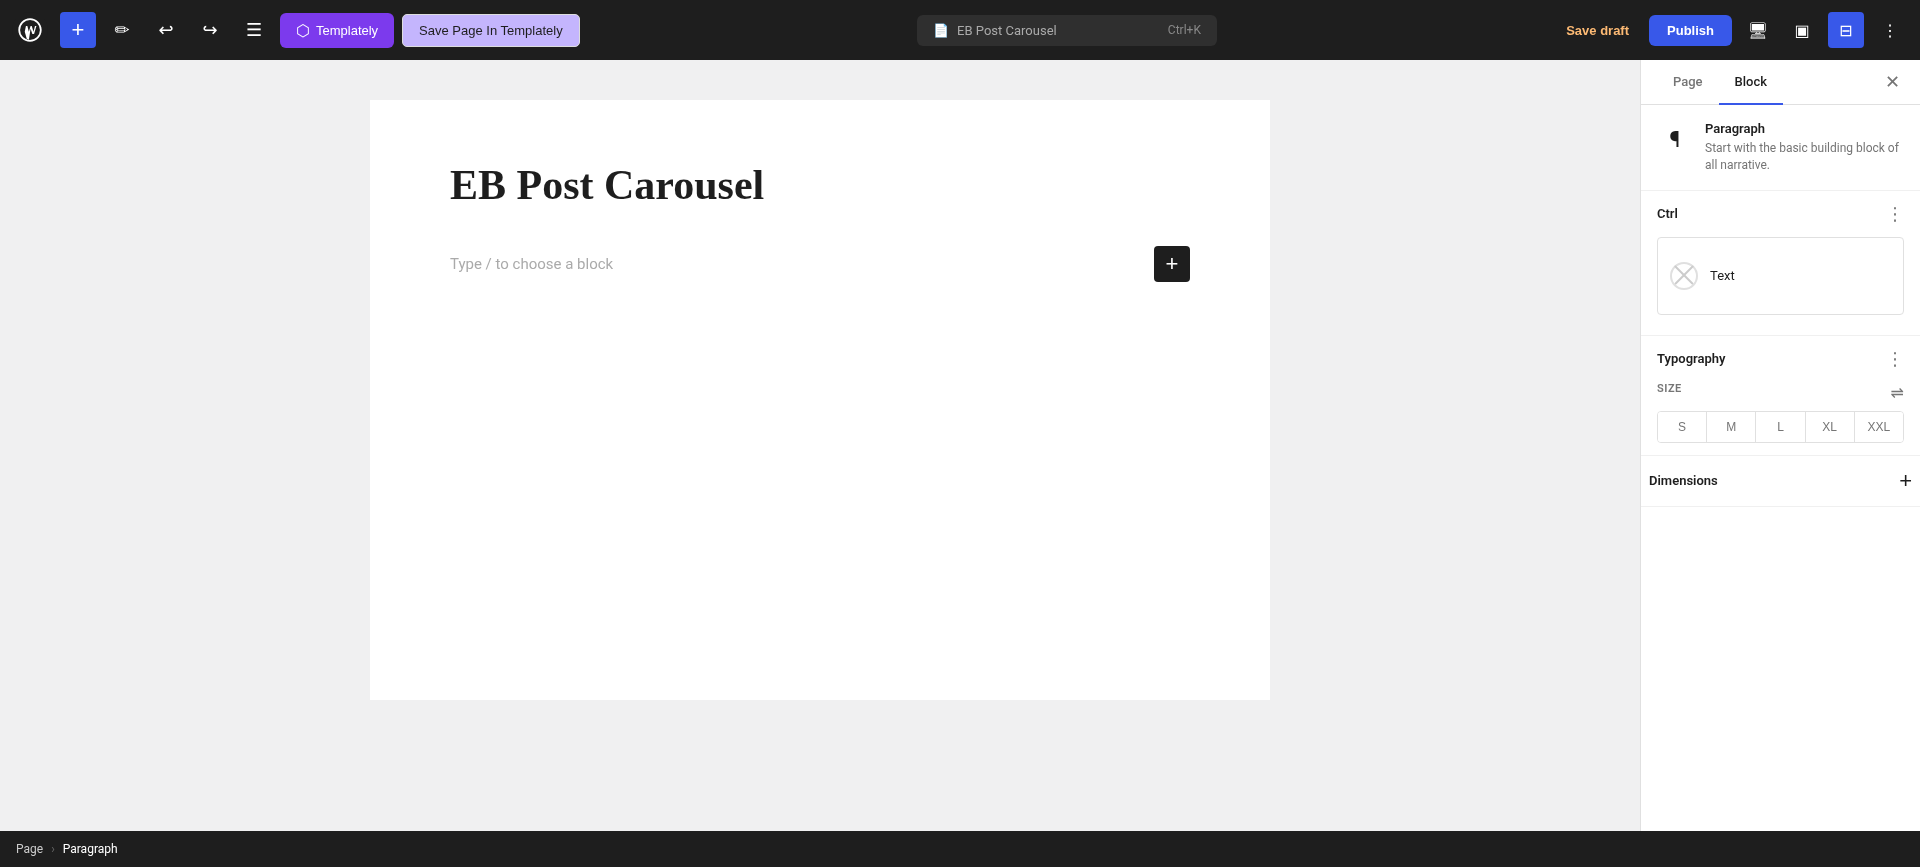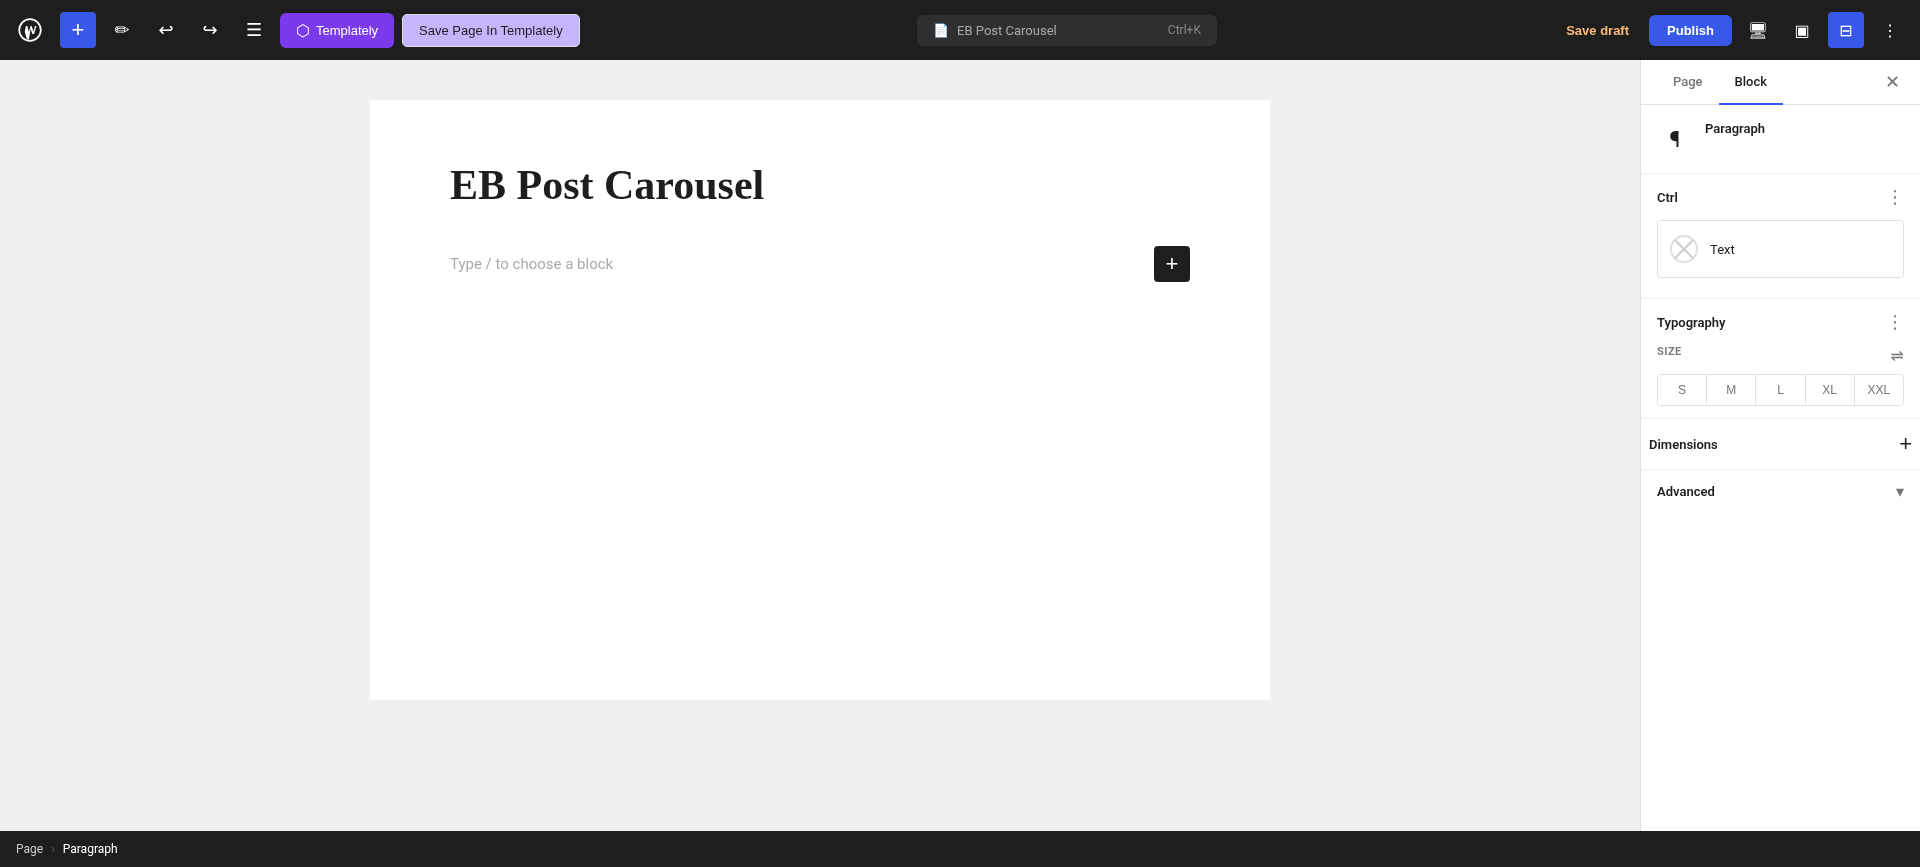--- a/index.html
+++ b/index.html
@@ -295,21 +295,21 @@
       cursor: pointer;
       font-size: 18px;
       display: flex; align-items: center;
     }
 
     
     .color-option {
       display: flex;
       align-items: center;
       gap: 12px;
-      padding: 14px 12px;
+      padding: 24px 12px;
       border-radius: 4px;
       border: 1px solid #e0e0e0;
       margin-bottom: 8px;
       cursor: pointer;
     }
     .color-circle {
       width: 28px; height: 28px;
       border-radius: 50%;
       border: 2px solid #e0e0e0;
       display: flex; align-items: center; justify-content: center;
@@ -514,20 +514,21 @@
         <span>✕</span>
       </button>
     </div>
 
     <div class="panel-body">
 
       <div class="block-info">
         <div class="block-icon">¶</div>
         <div class="block-info-text">
           <h3>Paragraph</h3>
+          <p>Start with the basic building block of all narrative.</p>
         </div>
       </div>
 
       <div class="panel-section">
         <div class="panel-section-header">
           <span class="panel-section-title">Ctrl</span>
           <button class="panel-section-action">
             <span>⋮</span>
           </button>
         </div>
@@ -563,28 +564,20 @@
 
       <div class="dimensions-section">
         <div class="dimensions-header">
           <span class="dimensions-title">Dimensions</span>
           <button class="add-btn">
             <span>+</span>
           </button>
         </div>
       </div>
 
-      <div class="advanced-section">
-        <div class="advanced-header">
-          <span class="advanced-title">Advanced</span>
-          <button class="chevron-btn">
-            <span>▾</span>
-          </button>
-        </div>
-      </div>
 
     </div>
   </div>
 </div>
 
 <div class="breadcrumb-bar">
   <span class="breadcrumb-item">Page</span>
   <span class="breadcrumb-sep">›</span>
   <span class="breadcrumb-current">Paragraph</span>
 </div>

